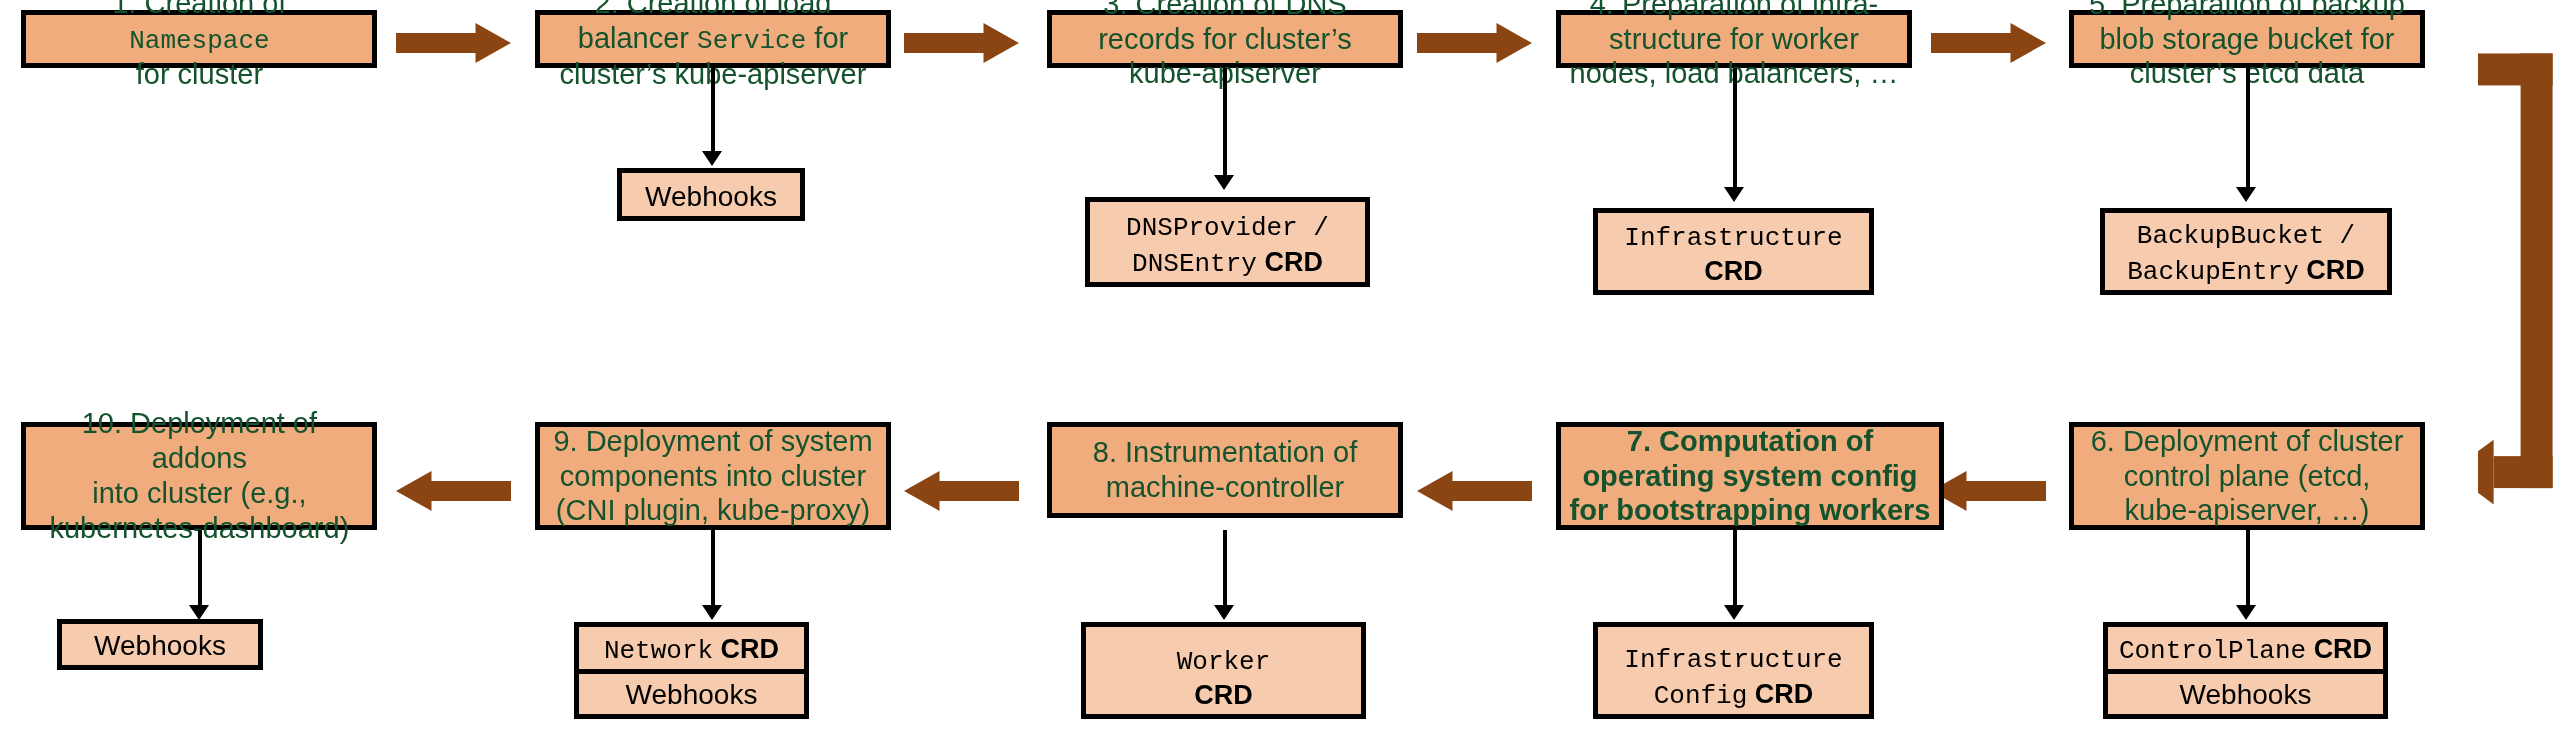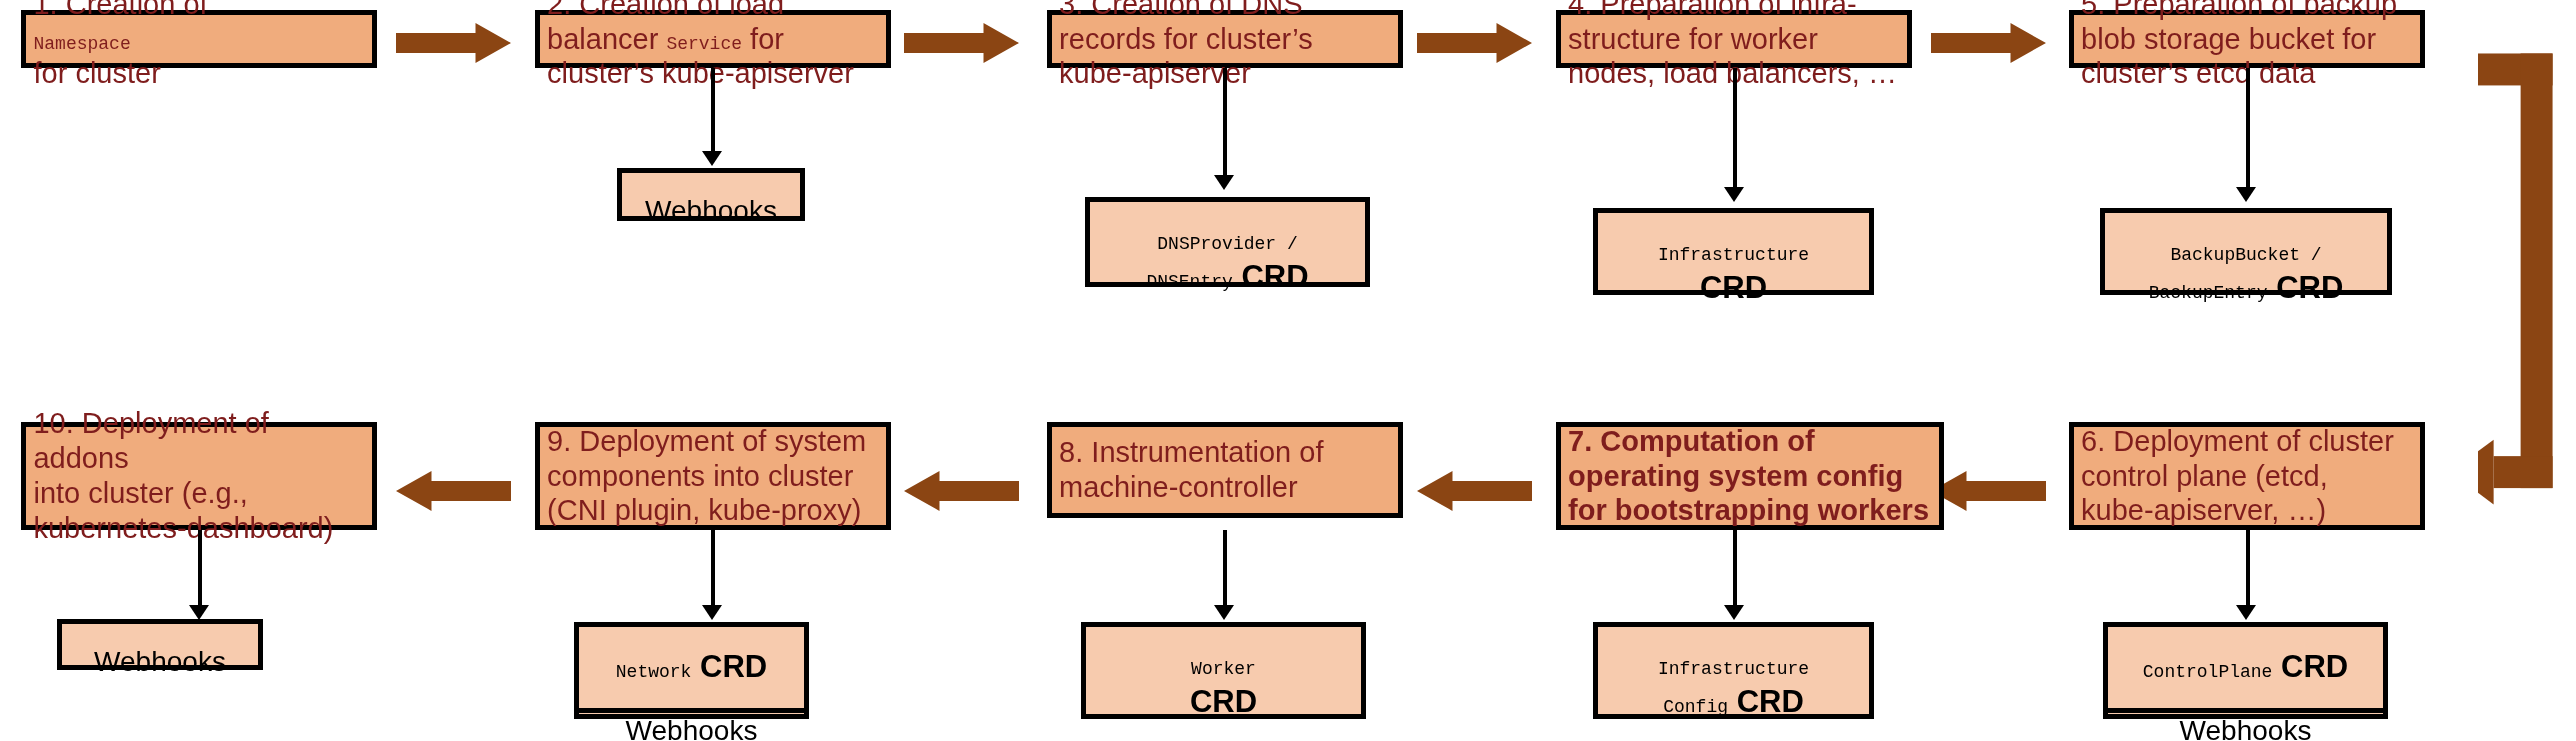--- a/index.html
+++ b/index.html
@@ -23,61 +23,61 @@
 
   
   .step-box {
     position: absolute;
     box-sizing: border-box;
     background: #F0AC7D;
     border: 5px solid #000000;
     display: flex;
     align-items: center;
     justify-content: center;
-    color: #7f1d1d;
+    text-align: center;
+    color: #14532d;
     font-size: 29px;
     line-height: 1.20;
     padding: 2.8px 7.1px;
   }
   .step-box .txt { display: block; width: 100%; }
 
   
   .artifact-box {
     position: absolute;
     box-sizing: border-box;
     background: #F7CBAE;
     border: 5px solid #000000;
     display: flex;
     flex-direction: column;
     color: #000000;
   }
   .artifact-cell {
     flex: 1 1 auto;
     display: flex;
-    align-items: flex-start;
+    align-items: flex-end;
     justify-content: center;
     text-align: center;
     font-size: 28px;
     line-height: 1.22;
     padding: 1.4px 4.3px;
     box-sizing: border-box;
-    margin-top: 20px;
   }
   .artifact-cell + .artifact-cell {
     border-top: 5px solid #000000;
   }
   .mono {
     font-family: "Liberation Mono", "DejaVu Sans Mono", monospace;
-    font-size: 18px;
+    font-size: 26px;
     letter-spacing: 0px;
   }
   .crd {
     font-family: "Liberation Sans", sans-serif;
     font-weight: bold;
-    font-size: 31px;
+    font-size: 27px;
   }
 
   
   .connector {
     position: absolute;
     width: 3.6px;
     background: #000000;
   }
   .connector-head {
     position: absolute;

